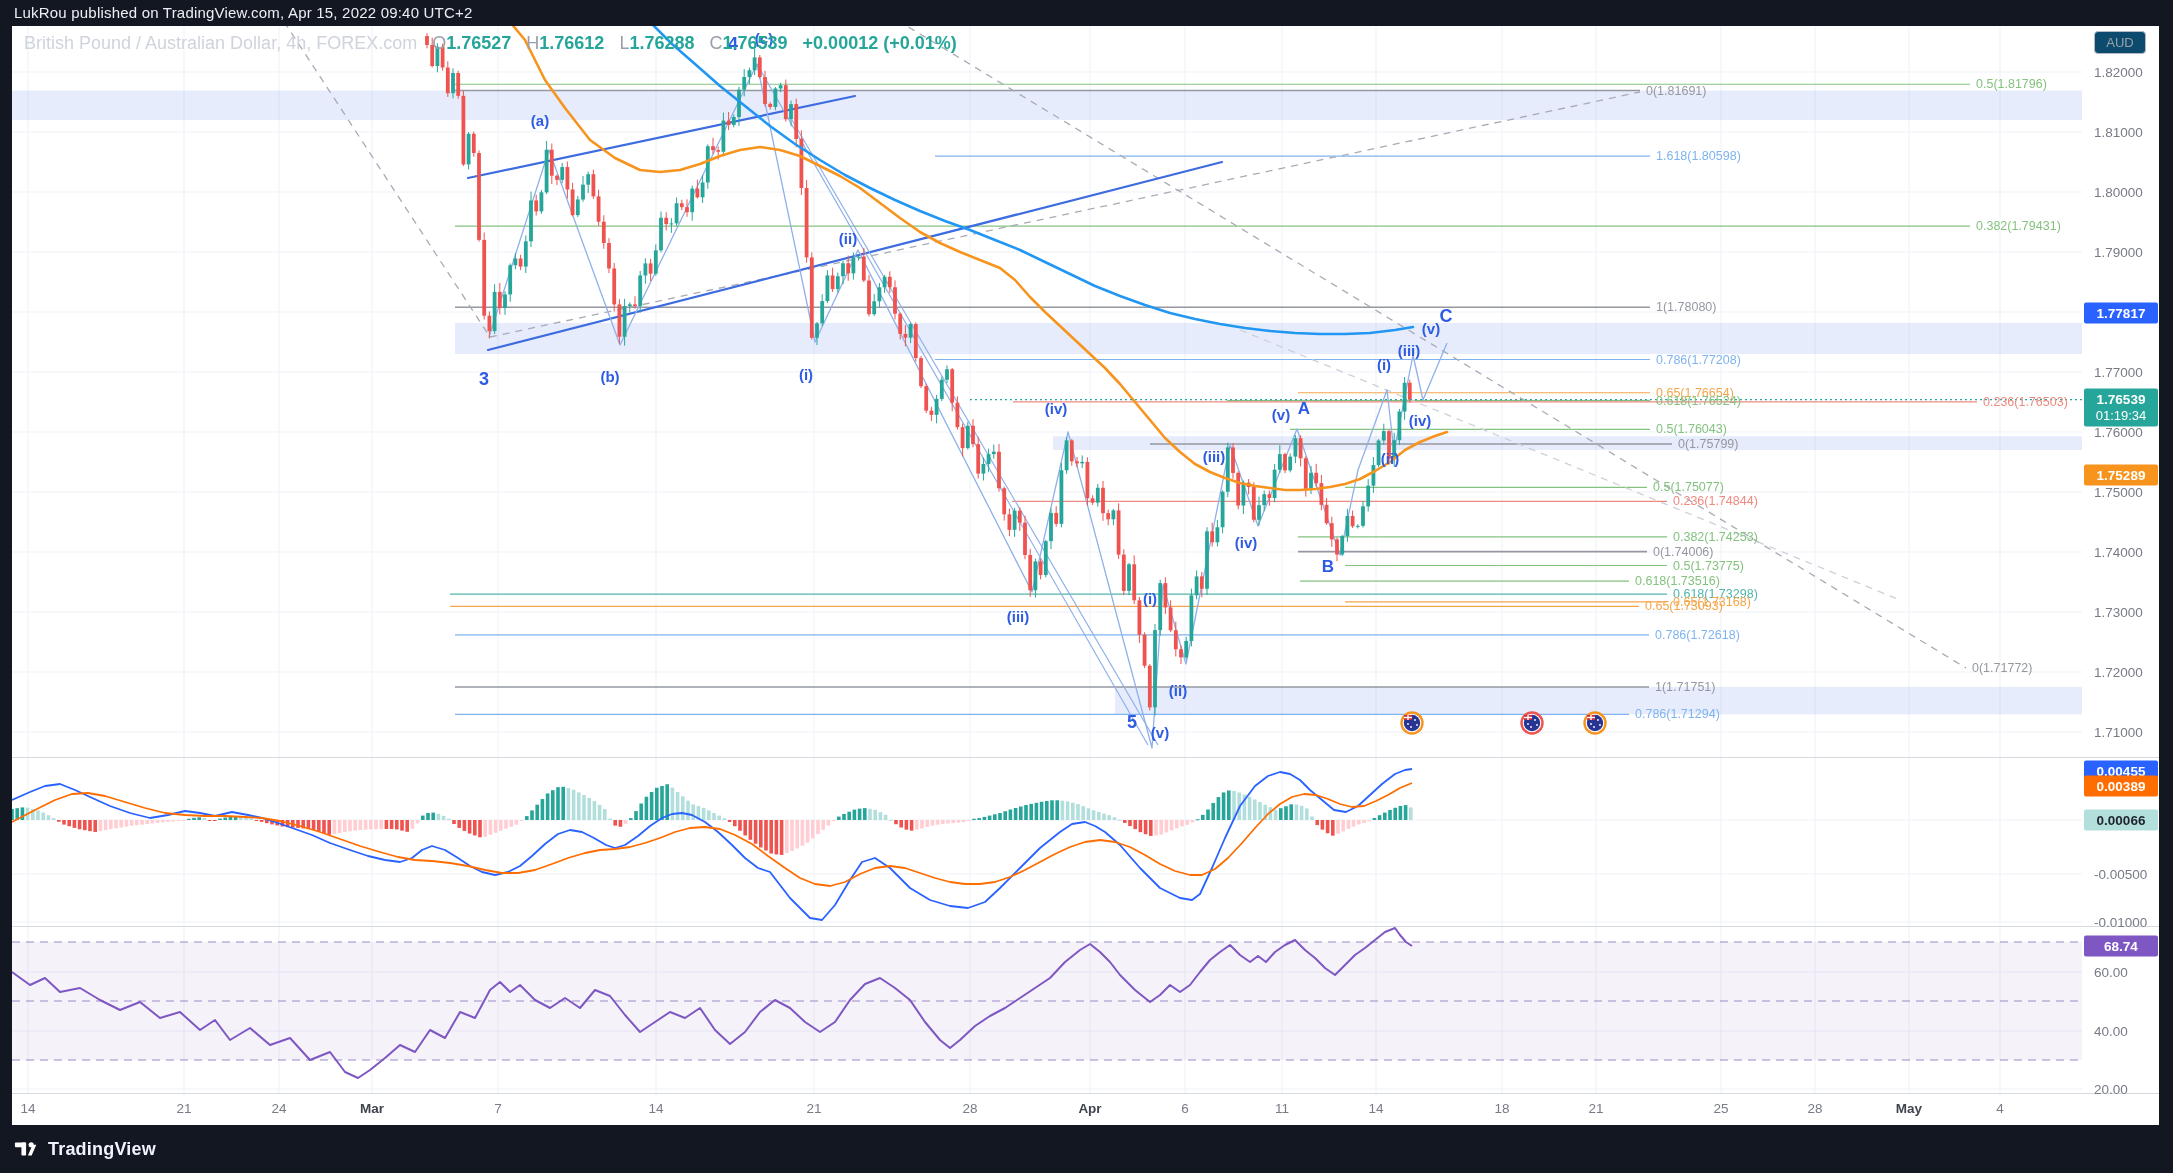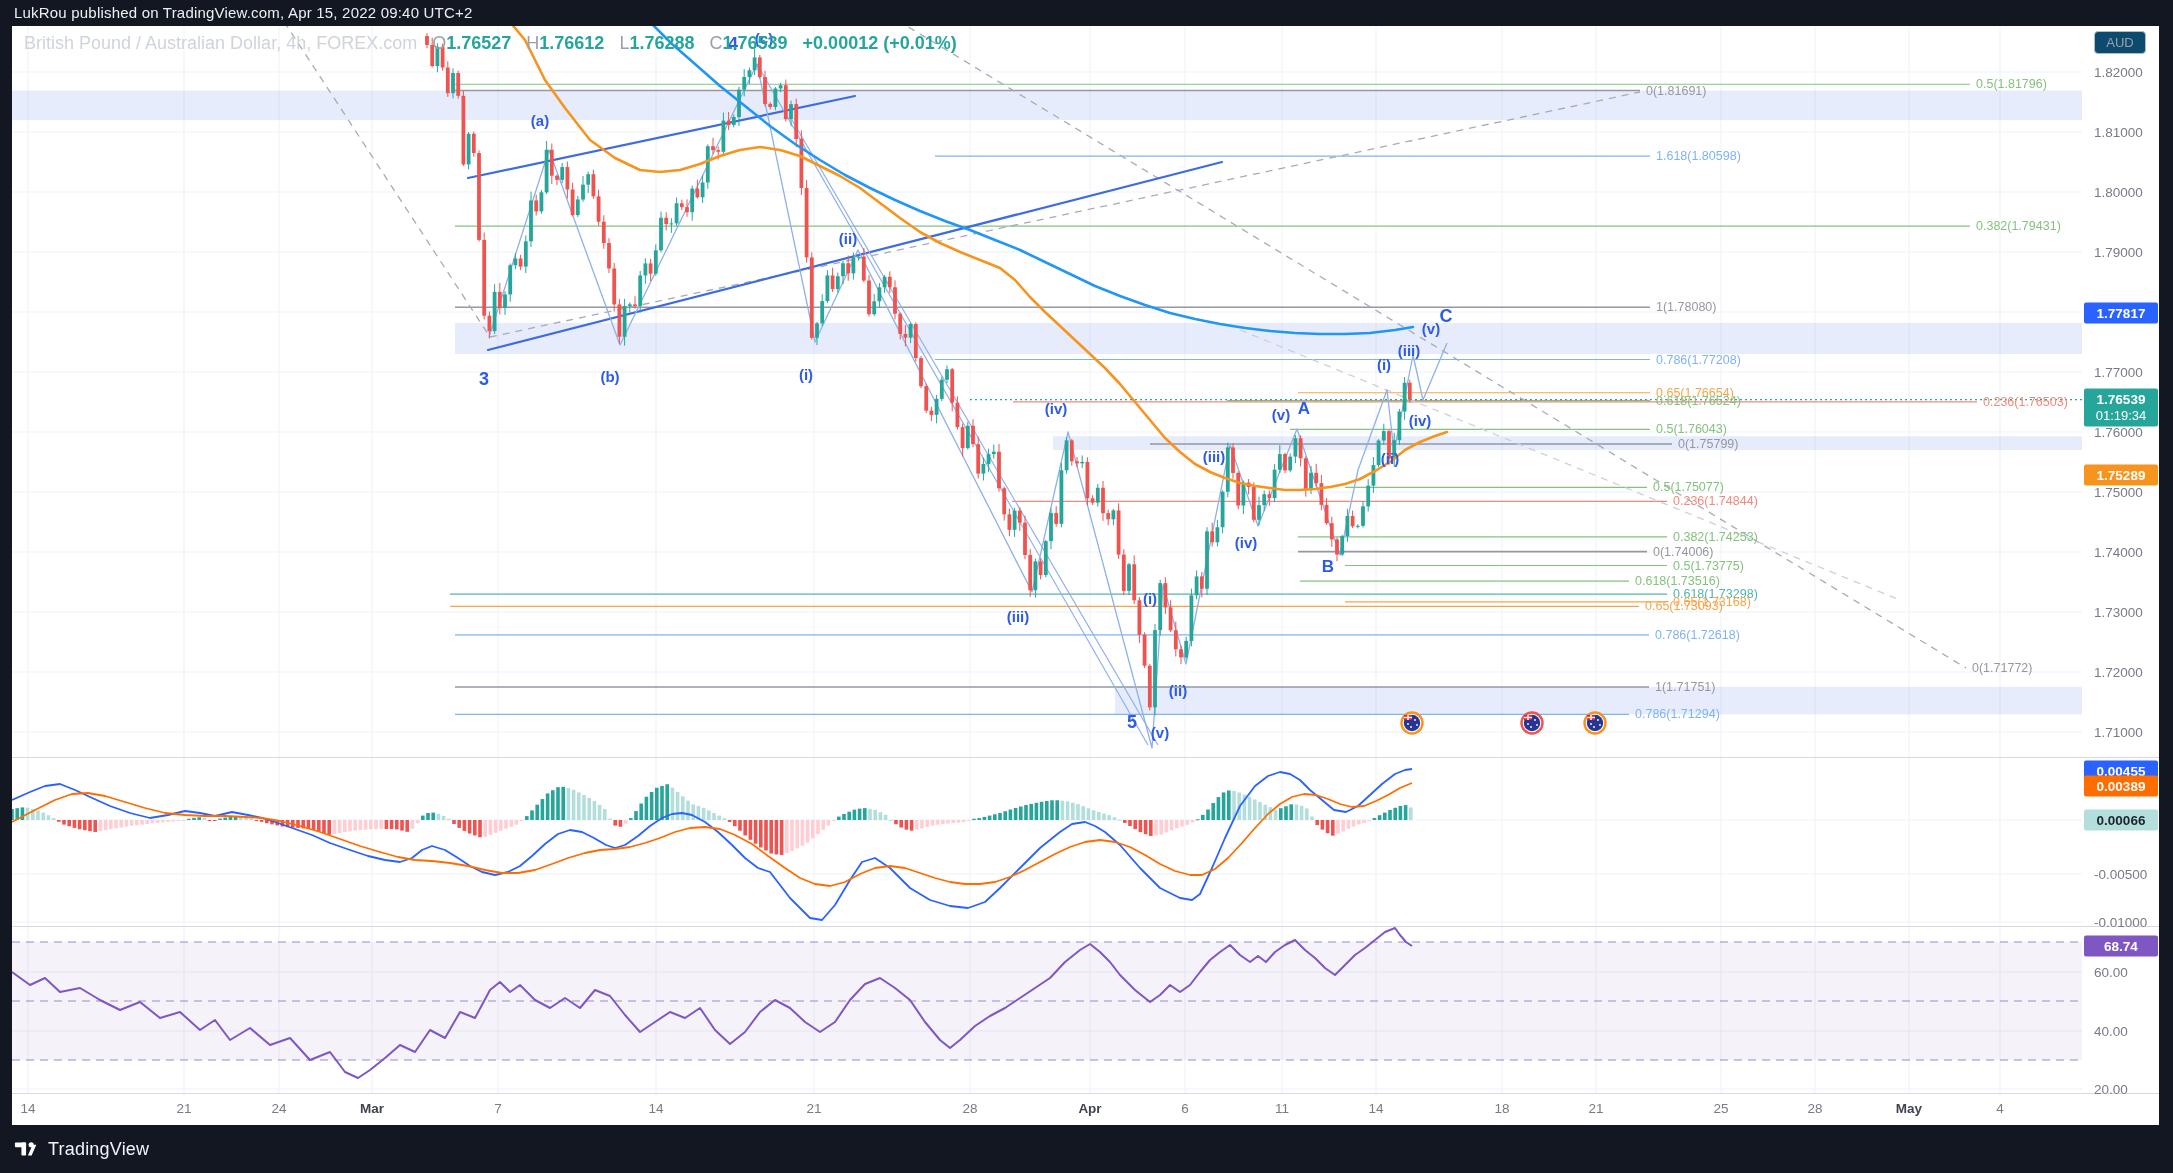--- a/index.html
+++ b/index.html
@@ -9,21 +9,21 @@
   .hdr1{position:absolute;left:14px;top:4px;color:#eceff2;font-size:15px;font-weight:normal;letter-spacing:.2px;}
   .hdr2{position:absolute;left:24px;top:33px;font-size:18px;white-space:nowrap;}
   .hdr2 .sym{color:#cfd3dc;}
   .hdr2 .k{color:#9aa0aa;margin-left:10px;}
   .hdr2 .v{color:#26a69a;font-weight:bold;}
   .hdr2 .chg{color:#26a69a;font-weight:bold;margin-left:10px;}
   .audbadge{position:absolute;left:2094px;top:31px;width:50px;height:21px;border:1px solid #b6bac4;border-radius:4px;color:#9aa0aa;font-size:13px;display:flex;align-items:center;justify-content:center;background:#0c4a6e;}
   .footer{position:absolute;left:0;bottom:0;width:100%;height:48px;background:#131722;display:flex;align-items:center;}
   .logo{display:flex;align-items:center;margin-left:14px;cursor:pointer;}
   .logo .glyph{width:26px;height:26px;margin-right:8px;}
-  .logo .word{color:#f0f3fa;font-size:18px;font-weight:normal;letter-spacing:.2px;}
+  .logo .word{color:#f0f3fa;font-size:18px;font-weight:bold;letter-spacing:.2px;}
 </style>
 </head>
 <body>
 
 <div id="stage">
   <div id="plotbg"></div>
   <svg id="chart" width="2173" height="1173" viewBox="0 0 2173 1173">
       <defs>
         <clipPath id="plotclip">
           <rect x="12" y="26" width="2070" height="1099"></rect>

